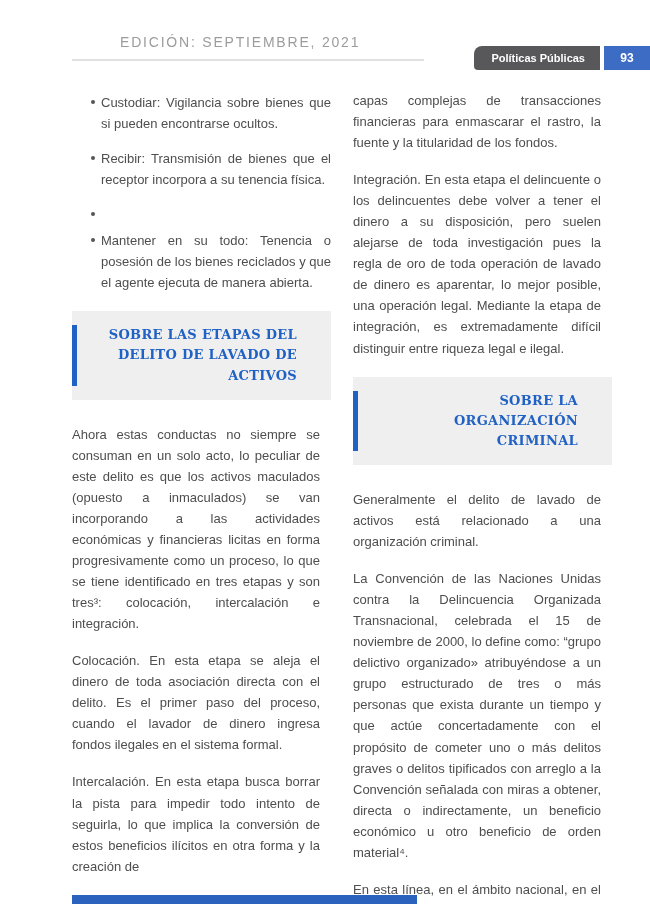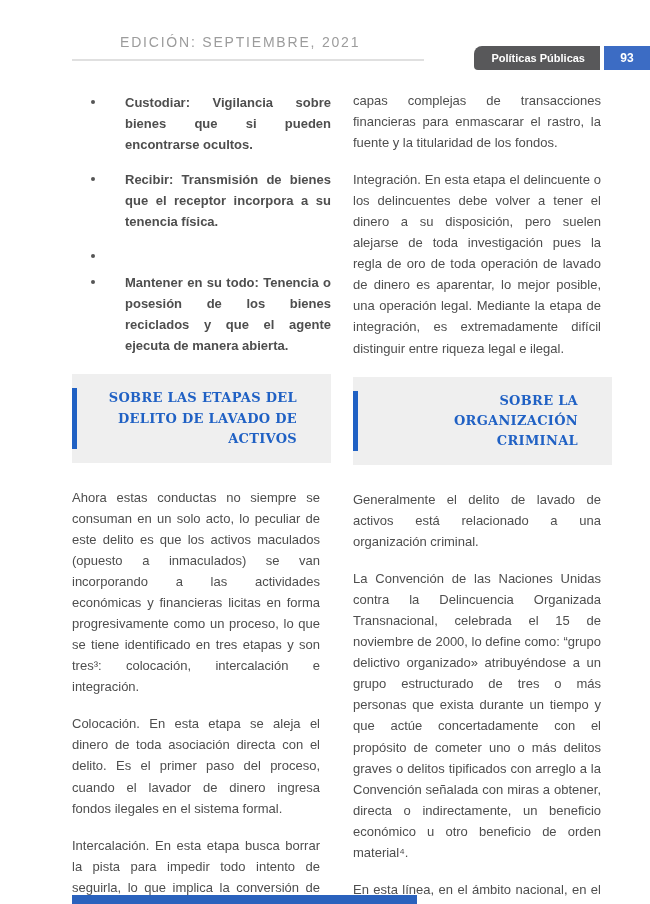--- a/index.html
+++ b/index.html
@@ -38,21 +38,21 @@
   .columns{
     flex:1;
     display:flex;
     padding:30px 38px 0 72px;
     gap:22px;
   }
   .col{flex:1;min-width:0;font-size:13px;line-height:1.62;text-align:justify;}
   .col p{margin:0 11px 16px 0;}
   
   .bullets{list-style:none;margin:2px 0 8px 0;padding:0;}
-  .bullets li{display:flex;gap:30px;padding-left:19px;margin-bottom:14px;font-weight:bold;}
+  .bullets li{display:flex;gap:6px;padding-left:19px;margin-bottom:14px;}
   .bullet-dot{width:4px;height:4px;border-radius:50%;background:#555;flex-shrink:0;margin-top:8px;}
   .bullets .bullet-text{flex:1;text-align:justify;}
   
   .heading-block{
     background:#efefef;
     display:flex;
     margin:18px 0 24px 0;
     padding:14px 10px 14px 0;
   }
   .accent-bar{width:5px;background:#2061c4;flex-shrink:0;margin-right:20px;}

